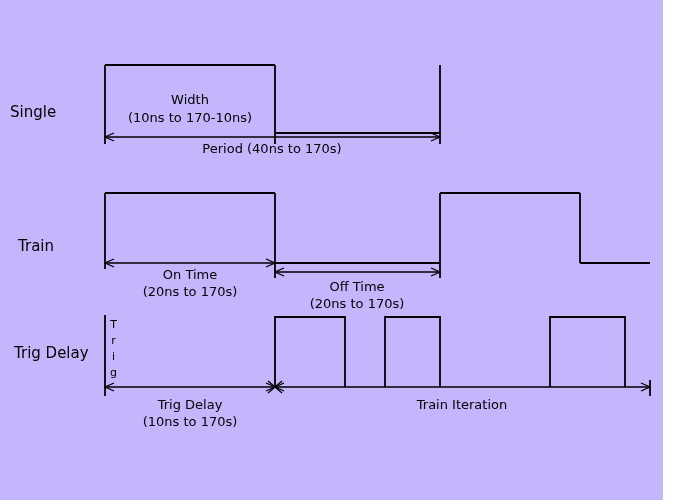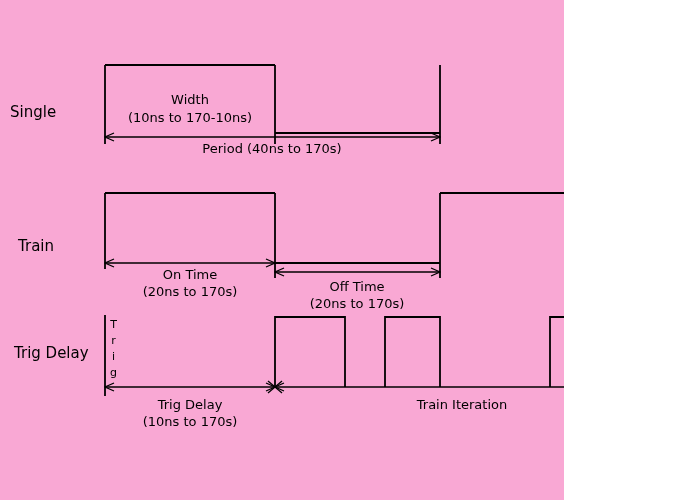--- a/index.html
+++ b/index.html
@@ -1,22 +1,22 @@
 <!DOCTYPE html>
 <html><head>
 <meta charset="utf-8">
 <style>
   * { margin:0; padding:0; box-sizing:border-box; }
   html,body { background:#ffffff; }
   body { font-family:"DejaVu Sans", sans-serif; }
   .canvas {
     position:relative;
-    width:564px;
+    width:663px;
     height:500px;
-    background:#f9a8d4;
+    background:#c4b5fd;
     overflow:hidden;
   }
   .canvas svg { position:absolute; left:0; top:0; }
   svg text {
     fill:#000000;
     font-family:"DejaVu Sans", sans-serif;
     font-size:13px;
   }
   svg text.row-label { font-size:15px; }
   .wave line, .wave path { stroke:#000000; stroke-width:1.8; fill:none; }

